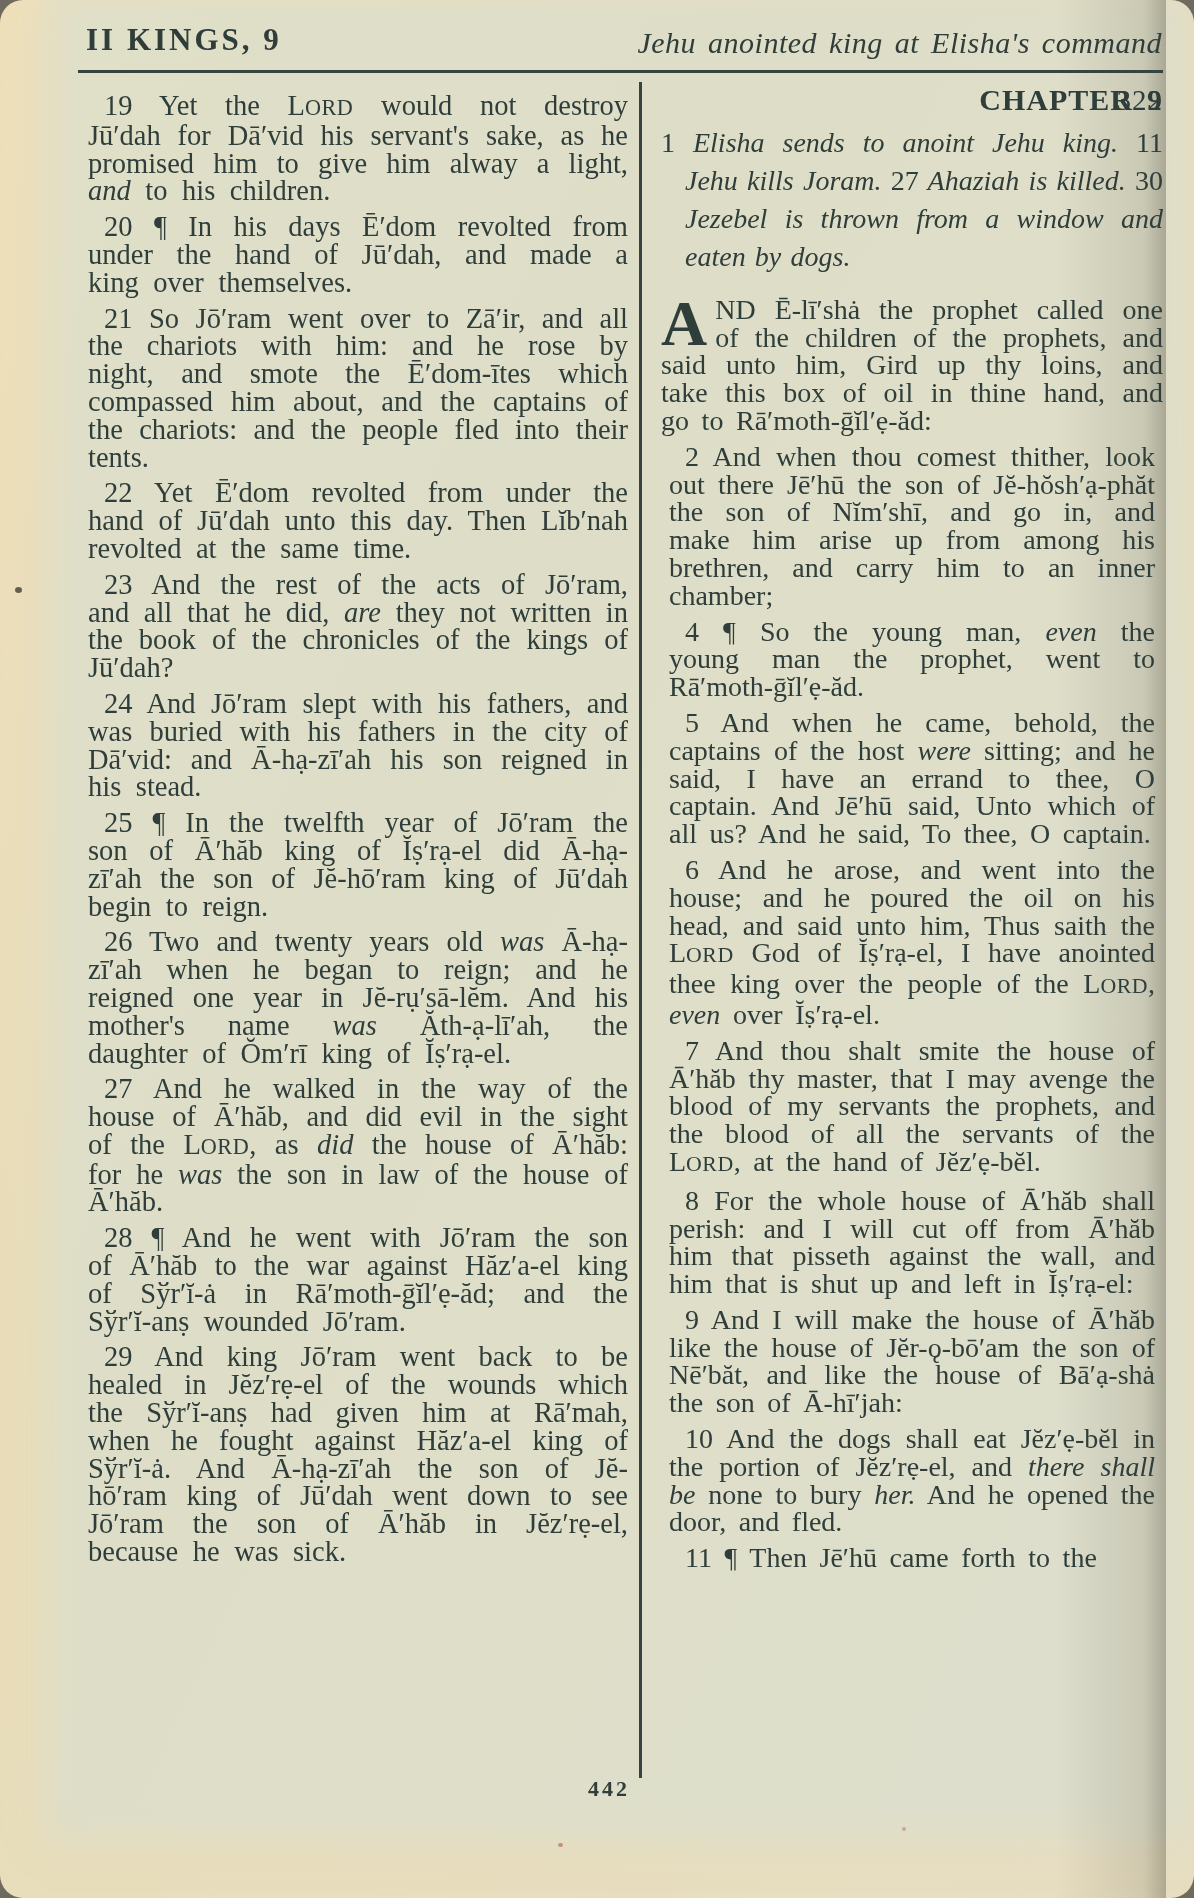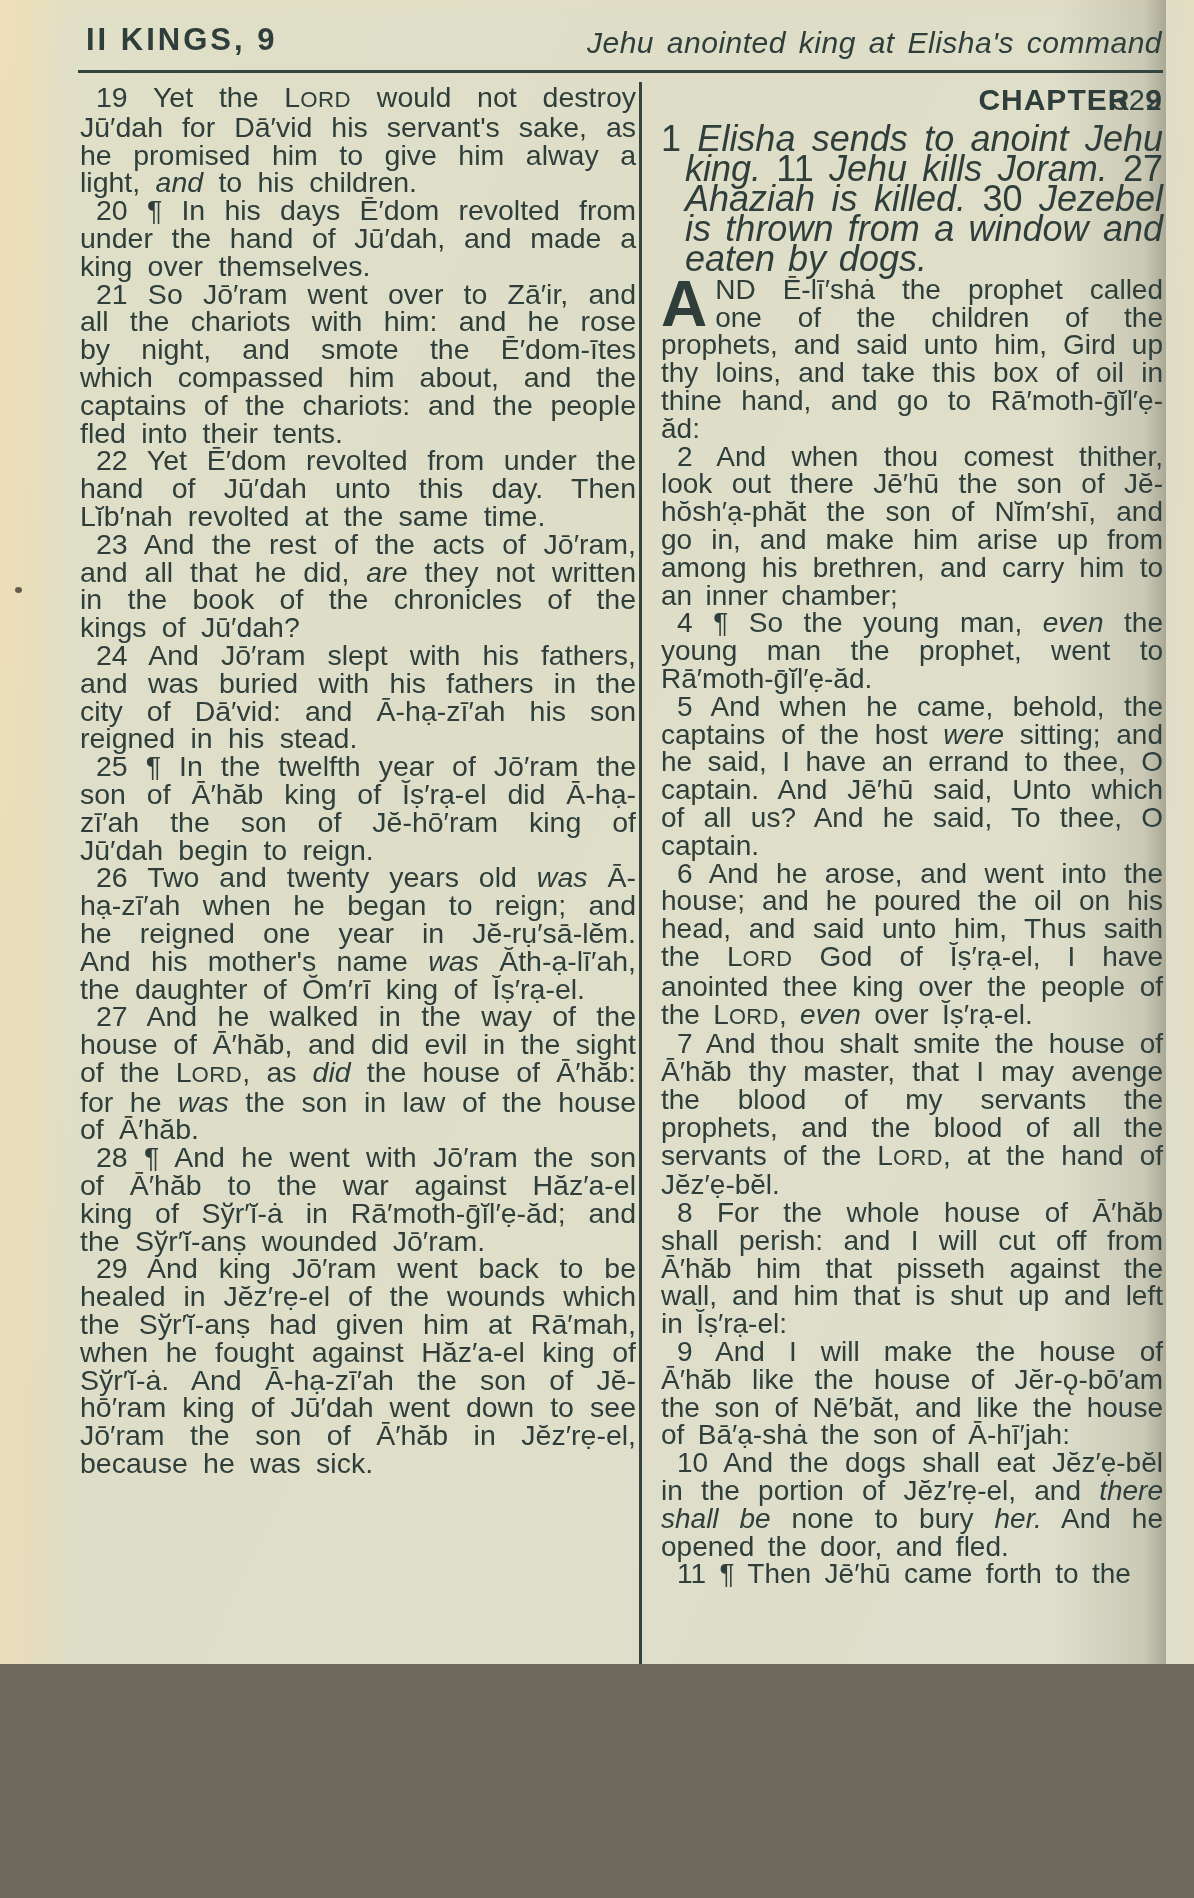--- a/index.html
+++ b/index.html
@@ -1,20 +1,21 @@
 <!DOCTYPE html>
 <html><head>
 <meta charset="utf-8">
 <style>
   html,body{margin:0;padding:0;background:#6e6a5e;}
   .page{
-    position:relative;width:1194px;height:1664px;overflow:hidden;
+    position:relative;width:1194px;height:1898px;overflow:hidden;
     background:linear-gradient(115deg,#eee0ba 0%,#e9ddba 35%,#e7dec2 100%);
     color:#2f3e3a;
-    font-family:Liberation Sans, sans-serif;
+    font-family:Liberation Serif, serif;
+    border-radius:23px;
   }
   .tint{
     position:absolute;left:72px;top:14px;width:1092px;height:1800px;
     background:rgba(213,222,212,0.55);
     box-shadow:0 0 34px 26px rgba(213,222,212,0.55);
   }
   .curve-shade{
     position:absolute;top:0;right:28px;width:110px;height:100%;
     background:linear-gradient(90deg,rgba(0,0,0,0) 0%,rgba(95,90,72,0.16) 80%,rgba(60,55,40,0.32) 100%);
   }
@@ -29,26 +30,26 @@
   .top-rule{position:absolute;left:78px;top:70px;width:1085px;height:3px;background:#36443f;}
   .col-divider{position:absolute;left:639px;top:82px;width:3px;height:1696px;background:#36443f;}
   .left-col{
     position:absolute;left:80px;top:84px;width:556px;
     font-size:28.5px;line-height:27.8px;text-align:justify;word-spacing:0.26em;
   }
   .right-col{
     position:absolute;left:661px;top:84px;width:502px;
     font-size:28px;line-height:27.8px;text-align:justify;word-spacing:0.2em;
   }
-  .verse{margin:0;text-indent:16px;}
+  .verse{margin:8px;text-indent:16px;}
   .chapter-row{position:relative;text-align:right;font-size:30px;font-weight:bold;letter-spacing:1px;margin:2px 0 10px;}
   .chapter-ref{position:absolute;right:0;top:1px;font-weight:normal;font-size:29px;letter-spacing:1px;}
   .summary{
-    font-size:36px;line-height:30px;font-style:italic;
-    margin:0 0 2px;padding-left:24px;text-indent:-24px;
+    font-size:28px;line-height:38px;font-style:italic;
+    margin:0 0 20px;padding-left:24px;text-indent:-24px;
     text-align:justify;word-spacing:0.08em;
   }
   .summary .rn{font-style:normal;}
   .first-verse{margin:0;text-indent:0;}
   .dropcap{float:left;font-size:64px;line-height:46px;padding:5px 8px 0 0;font-weight:bold;}
   .lord span{font-size:0.78em;letter-spacing:0.5px;}
   .footer-num{position:absolute;left:588px;top:1776px;font-size:22px;font-weight:bold;letter-spacing:3px;}
   .speck{position:absolute;border-radius:50%;}
   .speck-1{left:15px;top:587px;width:7px;height:6px;background:#4a4638;opacity:.85;}
   .speck-2{left:558px;top:1843px;width:5px;height:4px;background:#a3543c;opacity:.55;}

